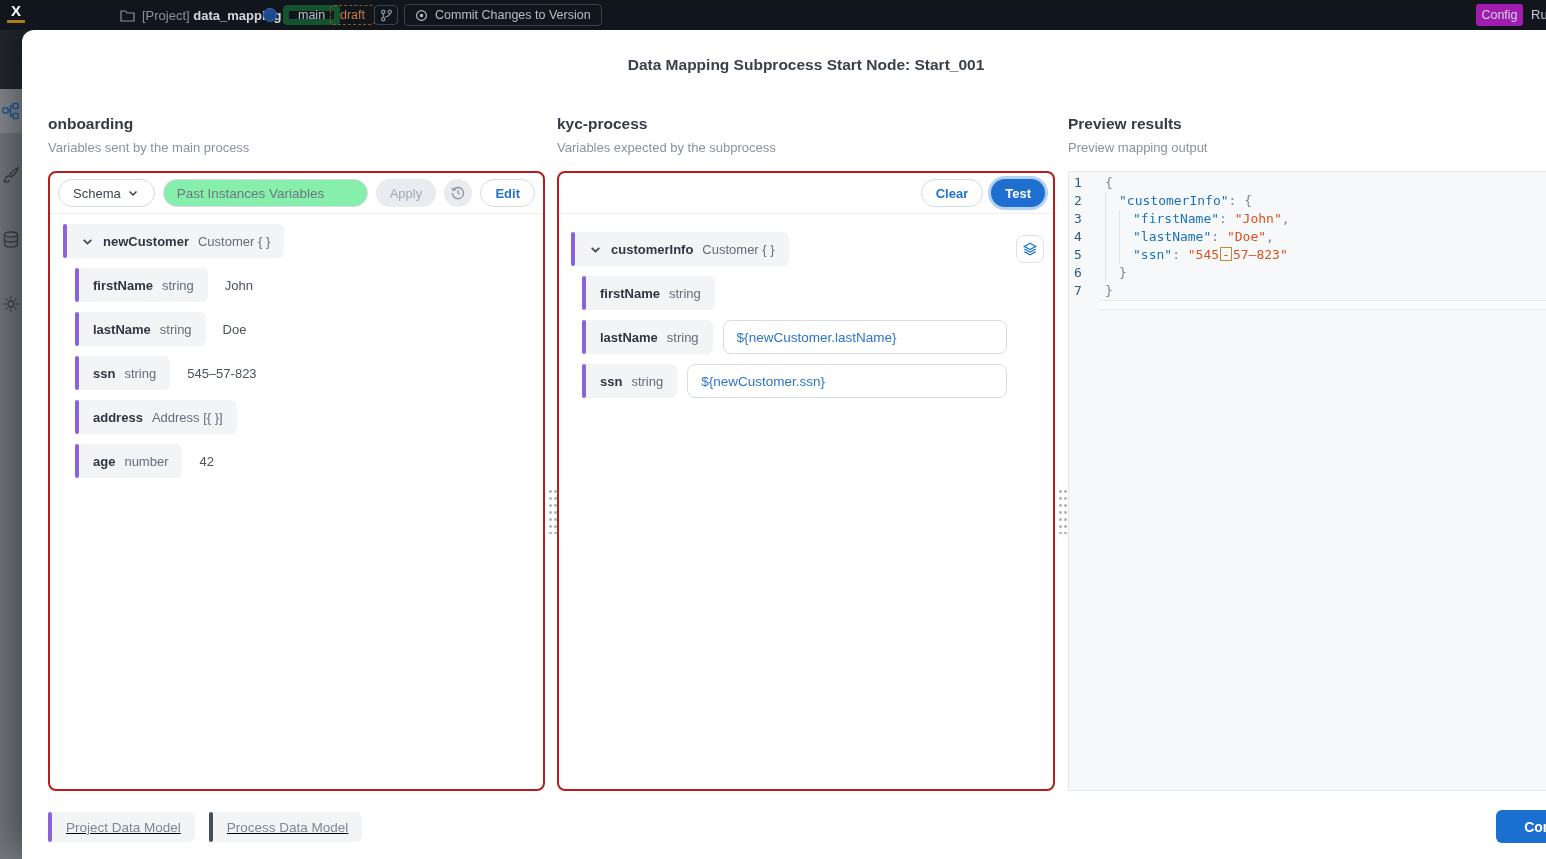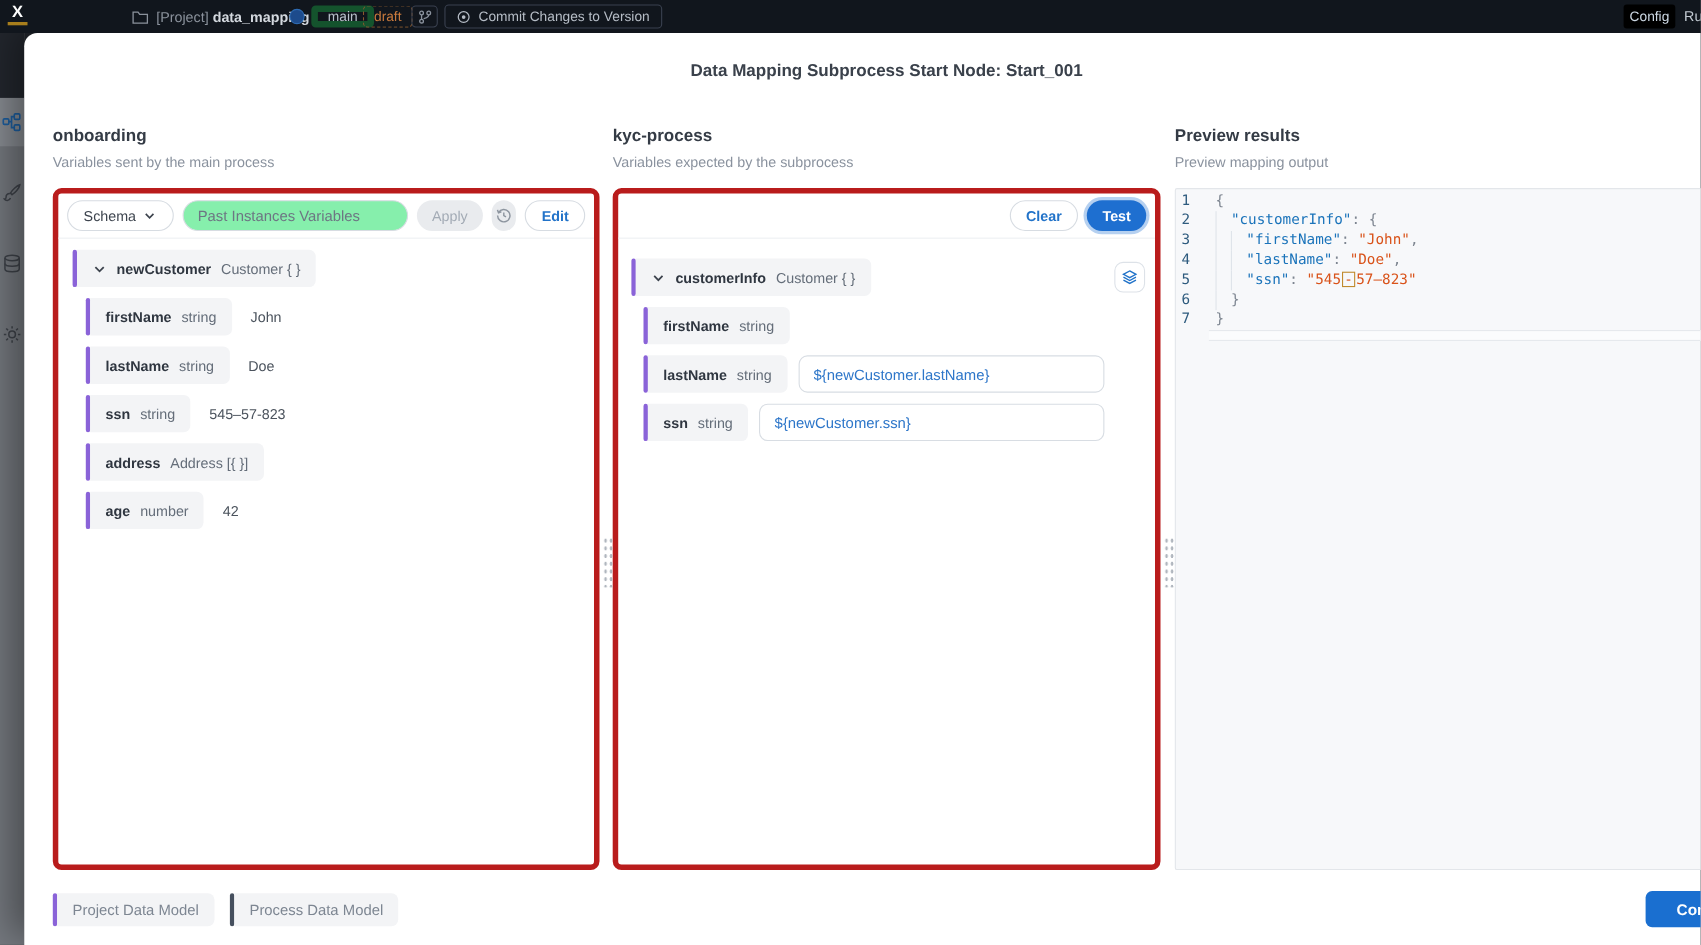--- a/index.html
+++ b/index.html
@@ -13,41 +13,41 @@
   .tb-logo .x{color:#fff;font-weight:800;font-size:15px;line-height:15px;}
   .tb-logo .bar{width:18px;height:3px;background:#a87e1c;margin-top:2px;}
   .tb-project{left:120px;top:0;height:30px;gap:7px;font-size:13px;color:#8a919b;}
   .tb-project b{color:#d3d8de;font-weight:700;}
   .tb-dot{left:263px;top:8px;width:14px;height:14px;border-radius:50%;background:#1d4b8c;border:1px solid #2d6ab1;box-sizing:border-box;}
   .pill{top:5px;height:20px;box-sizing:border-box;border-radius:4px;padding:0 9px;font-size:12.5px;display:flex;align-items:center;}
   .pill-main{left:283px;border:6px solid #14532d;color:#b9c2cc;}
   .pill-draft{left:330px;border:1px dashed #8a5a2e;color:#c97a3d;}
   .pill-branch{left:374px;width:24px;padding:0;justify-content:center;border:1px solid #3a4150;color:#8b939e;}
   .tb-commit{left:404px;top:4px;height:22px;box-sizing:border-box;border:1px solid #3a4150;border-radius:4px;color:#b6bdc6;font-size:12.5px;padding:0 10px;gap:7px;background:transparent;}
-  .tb-config{left:1476px;top:4px;width:47px;height:22px;background:#000000;color:#ccd7e2;font-size:12.5px;border-radius:3px;justify-content:center;}
+  .tb-config{left:1476px;top:4px;width:47px;height:22px;background:#a21caf;color:#ccd7e2;font-size:12.5px;border-radius:3px;justify-content:center;}
   .tb-run{left:1531px;top:7px;color:#c3cad2;font-size:13px;}
 
   
   .sidebar{position:absolute;left:0;top:30px;width:22px;height:829px;background:#75797f;z-index:2;overflow:hidden;}
   .side-top{position:absolute;left:0;top:0;width:22px;height:60px;background:#23272e;}
   .side-slot{position:absolute;left:0;top:59px;width:22px;height:44px;background:#888c92;}
   .side-icon{position:absolute;left:1px;width:20px;height:20px;}
 
   
   .modal{position:absolute;left:22px;top:30px;width:1568px;height:829px;background:#fff;border-radius:12px 0 0 0;box-shadow:-12px -8px 34px rgba(0,0,0,.38);z-index:4;}
   .m-title{position:absolute;left:0;top:26px;width:1568px;text-align:center;font-size:15.5px;font-weight:700;color:#3a414b;}
 
   .col{position:absolute;top:85px;}
   .col-source{left:26px;width:497px;}
   .col-target{left:535px;width:498px;}
   .col-preview{left:1046px;width:522px;}
   .col-title{font-size:15.5px;font-weight:700;color:#343b45;}
   .col-sub{margin-top:7px;font-size:13px;color:#8a929e;}
 
-  .panel{position:absolute;top:56px;left:0;right:0;height:620px;border:5px solid #b91c1c;border-radius:8px;background:#fff;box-sizing:border-box;}
+  .panel{position:absolute;top:56px;left:0;right:0;height:620px;border:2px solid #b91c1c;border-radius:8px;background:#fff;box-sizing:border-box;}
   .panel-toolbar{display:flex;align-items:center;gap:8px;padding:6px 8px;height:41px;box-sizing:border-box;border-bottom:1px solid #edeff2;}
 
   .btn{height:28px;border-radius:15px;font-size:13px;display:inline-flex;align-items:center;justify-content:center;padding:0 14px;box-sizing:border-box;font-family:inherit;cursor:pointer;}
   .btn-outline{background:#fff;border:1px solid #d7dce2;color:#3d444e;gap:6px;}
   .btn-disabled{background:#e9ebee;color:#a3abb5;border:none;}
   .btn-iconbtn{width:37px;padding:0;background:#e9ebee;border:none;color:#8d959f;}
   .btn-link{background:#fff;border:1px solid #d7dce2;color:#2273c9;font-weight:700;}
   .btn-primary{background:#1e6fd0;color:#fff;border:none;font-weight:700;}
   .ring{box-shadow:0 0 0 3px rgba(30,111,208,.33);}
   .search-input{flex:1;height:28px;border:1px solid #d7dce2;border-radius:15px;padding:0 13px;font-size:13.5px;color:#5f6873;font-family:inherit;outline:none;background:#86efac;box-sizing:border-box;}
@@ -80,21 +80,21 @@
   .c-key{color:#1a73ba;}
   .c-str{color:#d9531a;}
   .c-box{display:inline-block;border:1px solid #c08a2d;color:#d9531a;height:14px;line-height:13px;margin:0 1px;padding:0 1px;vertical-align:baseline;box-sizing:border-box;}
   .hscroll{height:8px;margin-left:30px;border-top:1px solid #e6e9ed;border-bottom:1px solid #e6e9ed;background:#fbfcfd;}
 
   
   .grip{position:absolute;width:10px;height:46px;top:458px;background-image:radial-gradient(#b0b6be 1.1px,transparent 1.4px);background-size:5px 7px;cursor:col-resize;}
   .grip-1{left:526px;}
   .grip-2{left:1036px;}
   .legend{position:absolute;left:26px;top:782px;display:flex;gap:14px;}
-  .legend .tree-row{margin-bottom:0;}
+  .legend .tree-row{margin-bottom:0;text-decoration:underline;}
   .legend .vbar{height:30px;}
   .legend .chip{height:30px;}
   .legend .lb{font-size:13.5px;color:#7d8692;white-space:nowrap;}
   .confirm{position:absolute;left:1474px;top:780px;width:110px;height:33px;background:#1a6fd0;color:#fff;border:none;border-radius:6px;font-size:14px;font-weight:700;font-family:inherit;cursor:pointer;}
 </style>
 </head>
 <body>
 
 <div id="screen">
 

